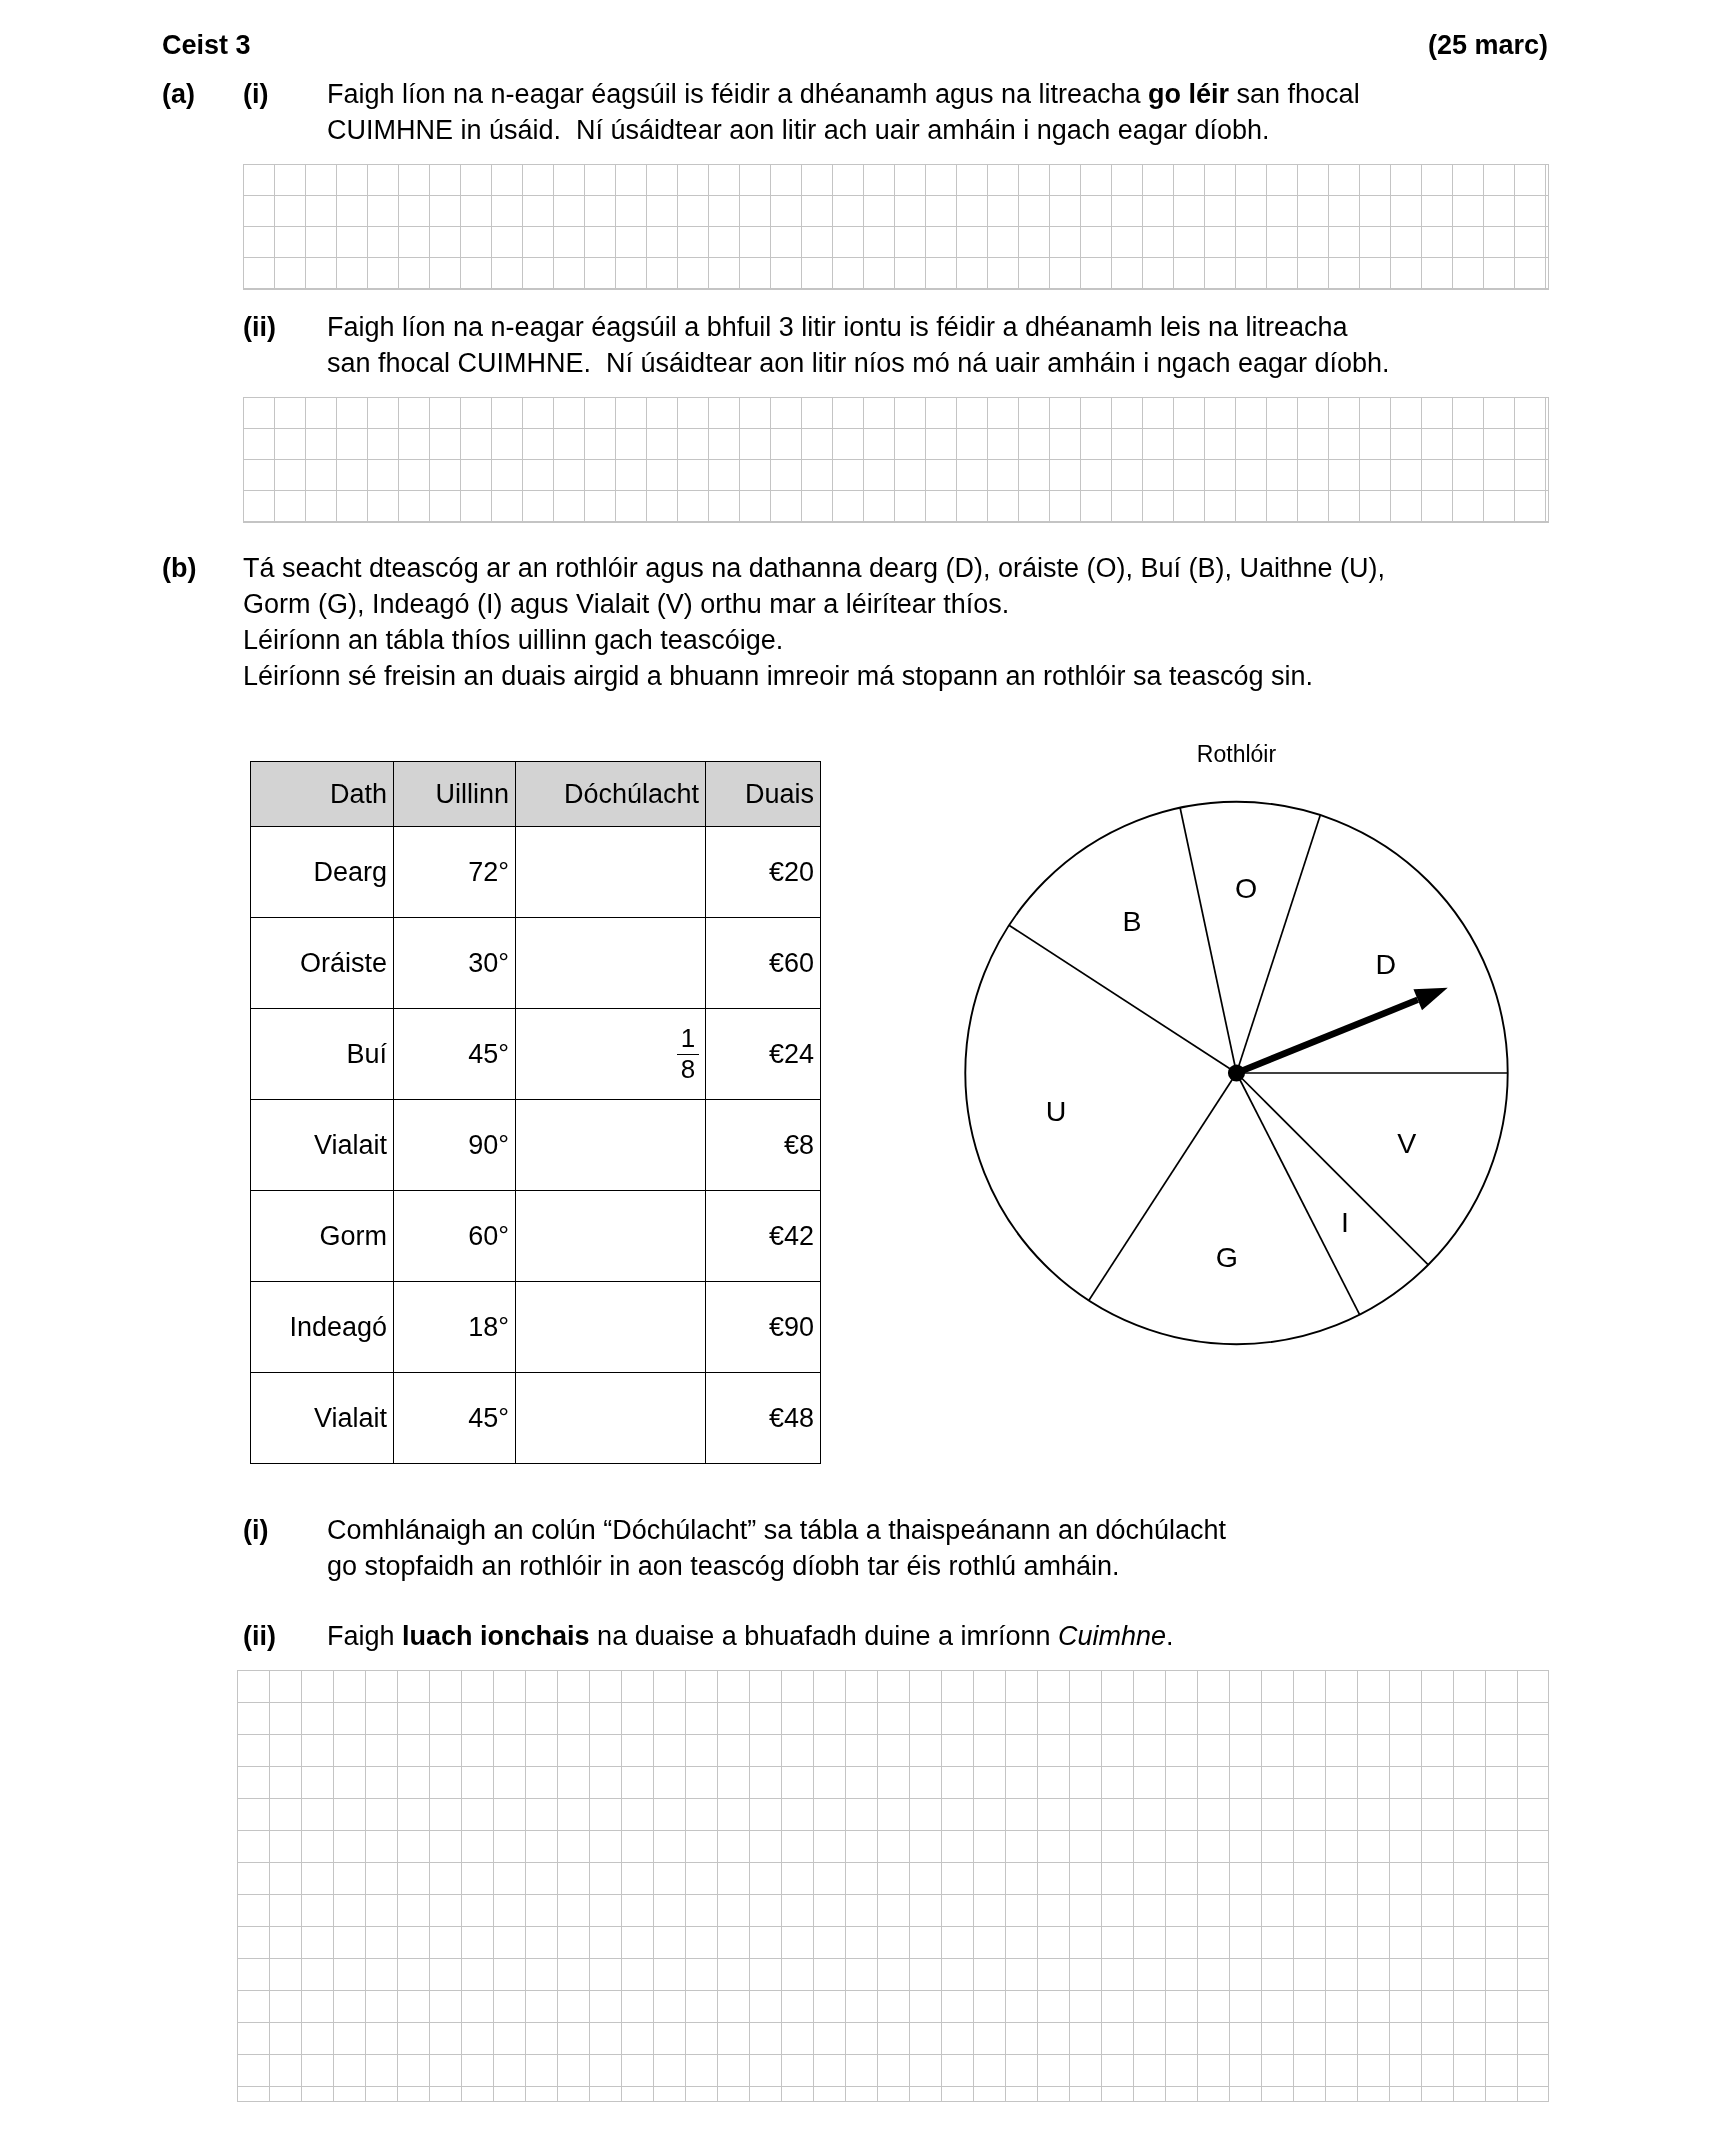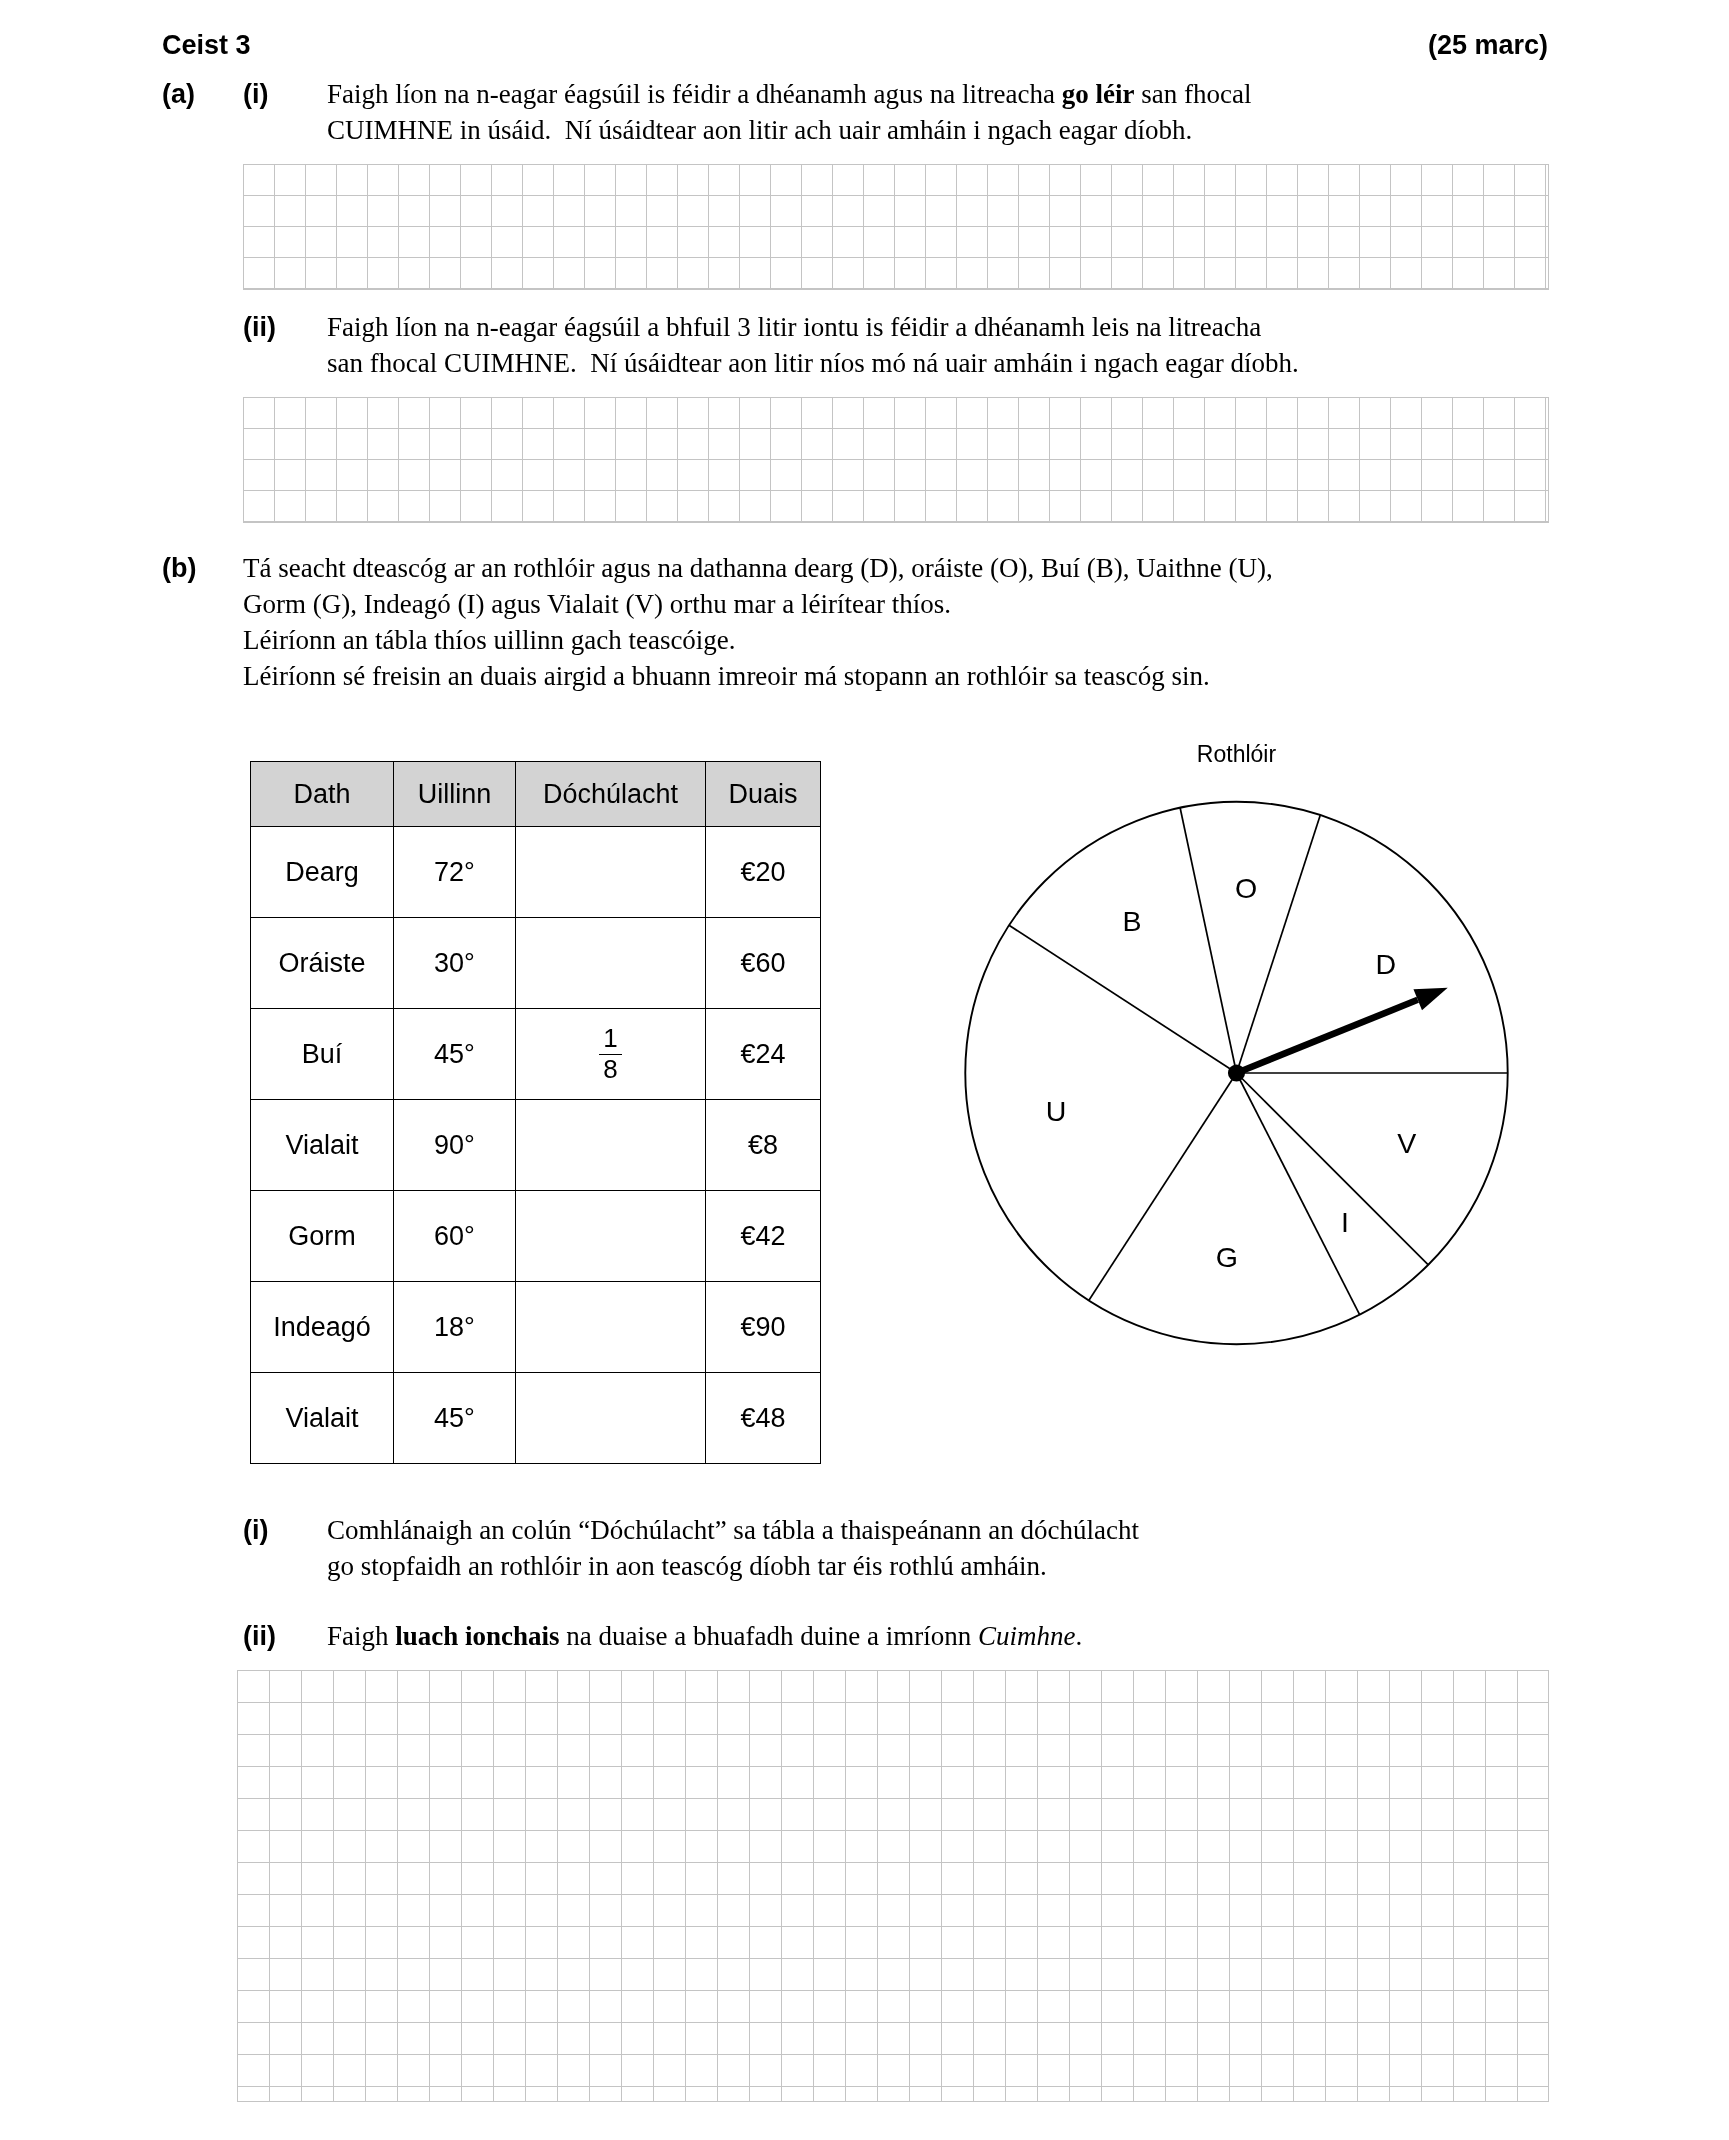--- a/index.html
+++ b/index.html
@@ -8,42 +8,42 @@
     width:1729px; height:2141px; background:#fff; color:#000;
     font-family:"Liberation Sans", sans-serif; font-size:27px; line-height:36px;
     padding:27px 181px 0 162px; position:relative; overflow:hidden;
   }
   .hdr { display:flex; justify-content:space-between; font-weight:bold; }
   .qrow { display:flex; align-items:flex-start; }
   .lab-a { width:81px; flex:none; font-weight:bold; }
   .lab-i { width:84px; flex:none; font-weight:bold; }
   .spacer { width:81px; flex:none; }
   .qtext { flex:1; }
-  .tline { white-space:pre-wrap;font-family:Liberation Serif, serif; }
+  .tline { white-space:pre-wrap; }
   .b { font-weight:bold; }
   .i { font-style:italic; }
   .grid {
     margin-left:81px; width:1306px;
     background-image:
       linear-gradient(to right, #c4c4c4 1px, transparent 1px),
       linear-gradient(to bottom, #c4c4c4 1px, transparent 1px);
     background-size:31px 31px;
     border-right:1px solid #c4c4c4; border-bottom:1px solid #c4c4c4;
   }
   .grid.small { height:126px; }
   .grid.big {
     margin-left:75px; width:1312px; height:432px;
     background-size:32px 32px; margin-top:16px;
   }
   .mt14{margin-top:13.3px}.mt17{margin-top:16px}.mt20{margin-top:19px}
   .mt26{margin-top:25px}.mt28{margin-top:27px}.mt36{margin-top:34px}
   .figure-row { position:relative; height:751px; margin-top:42px; }
   .dtable-wrap { position:absolute; left:88px; top:25px; }
   .dtable { border-collapse:collapse; font-size:27px; }
-  .dtable th, .dtable td { border:1.4px solid #000; text-align:center; vertical-align:middle; font-weight:normal; padding:0 6px;margin-top:12px; }
+  .dtable th, .dtable td { border:1.4px solid #000; text-align:right; vertical-align:middle; font-weight:normal; padding:0 6px;margin-top:12px; }
   .dtable th { background:#d3d3d3; height:65px; }
   .dtable td { height:91px; }
   .dtable th:nth-child(1), .dtable td:nth-child(1){ width:143px; }
   .dtable th:nth-child(2), .dtable td:nth-child(2){ width:122px; }
   .dtable th:nth-child(3), .dtable td:nth-child(3){ width:190px; }
   .dtable th:nth-child(4), .dtable td:nth-child(4){ width:115px; }
   .frac { display:inline-flex; flex-direction:column; align-items:center; line-height:1.15; font-size:26px; vertical-align:middle; }
   .frac .den { border-top:1.9px solid #000; padding:0 3.8px; }
   .frac .num { padding:0 3.8px; }
   .spinner-wrap { position:absolute; left:789px; top:0; width:571px; text-align:center; }

